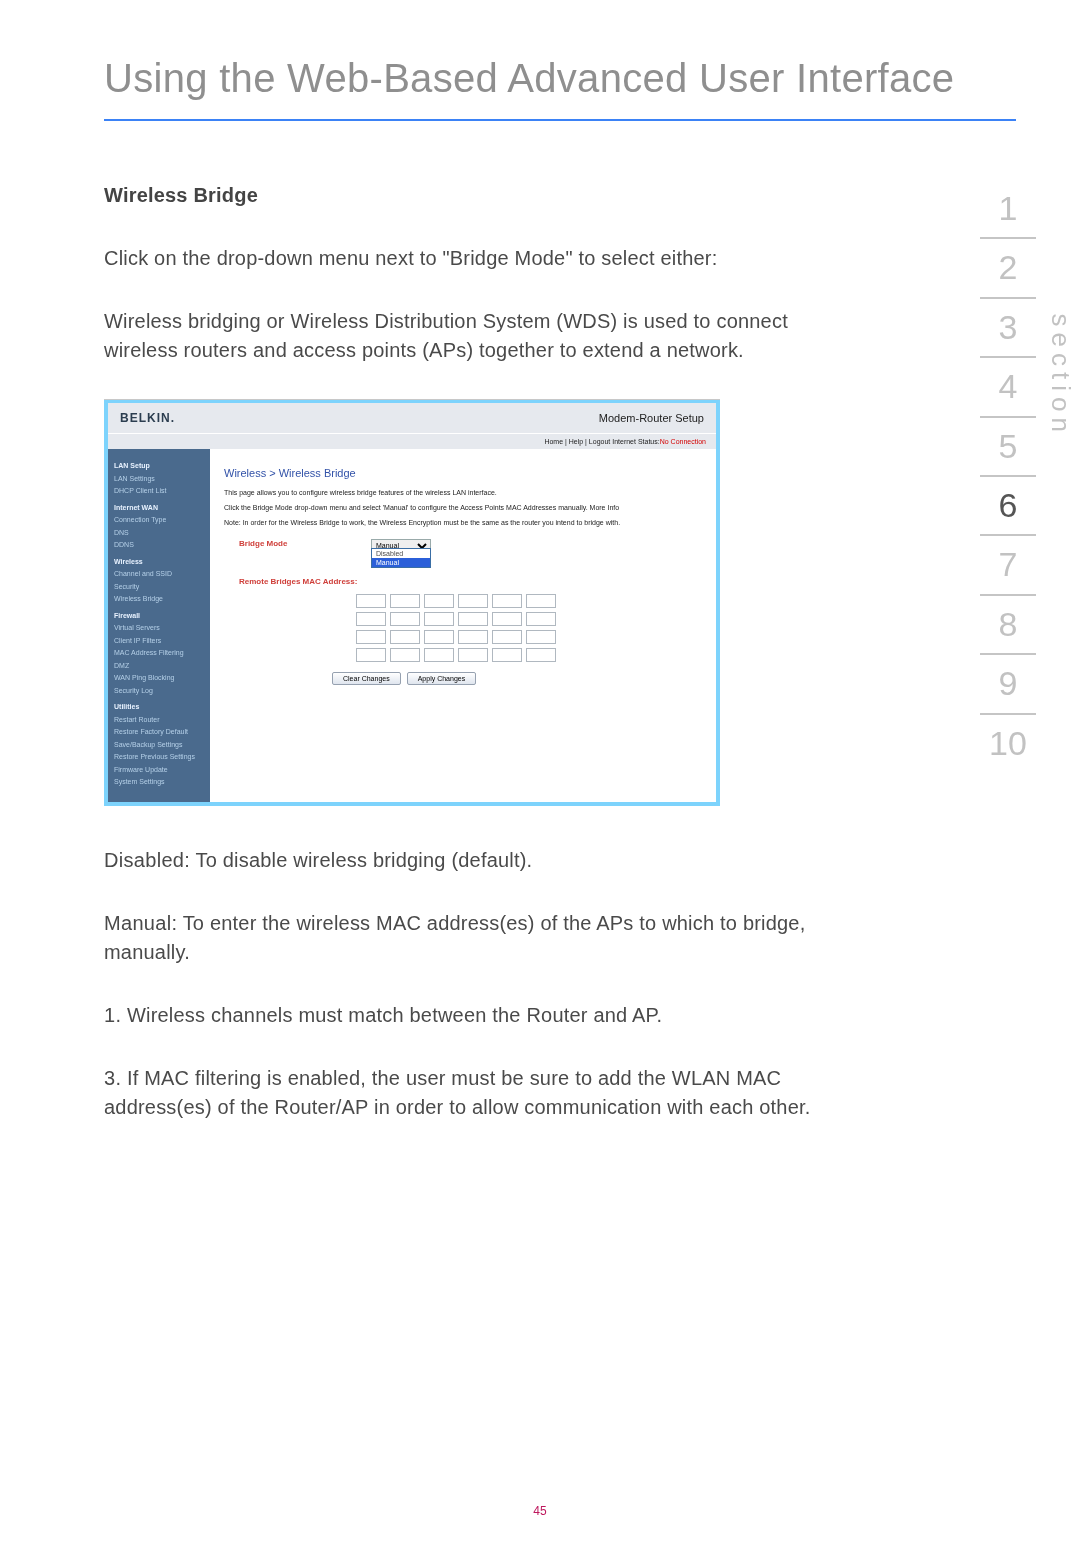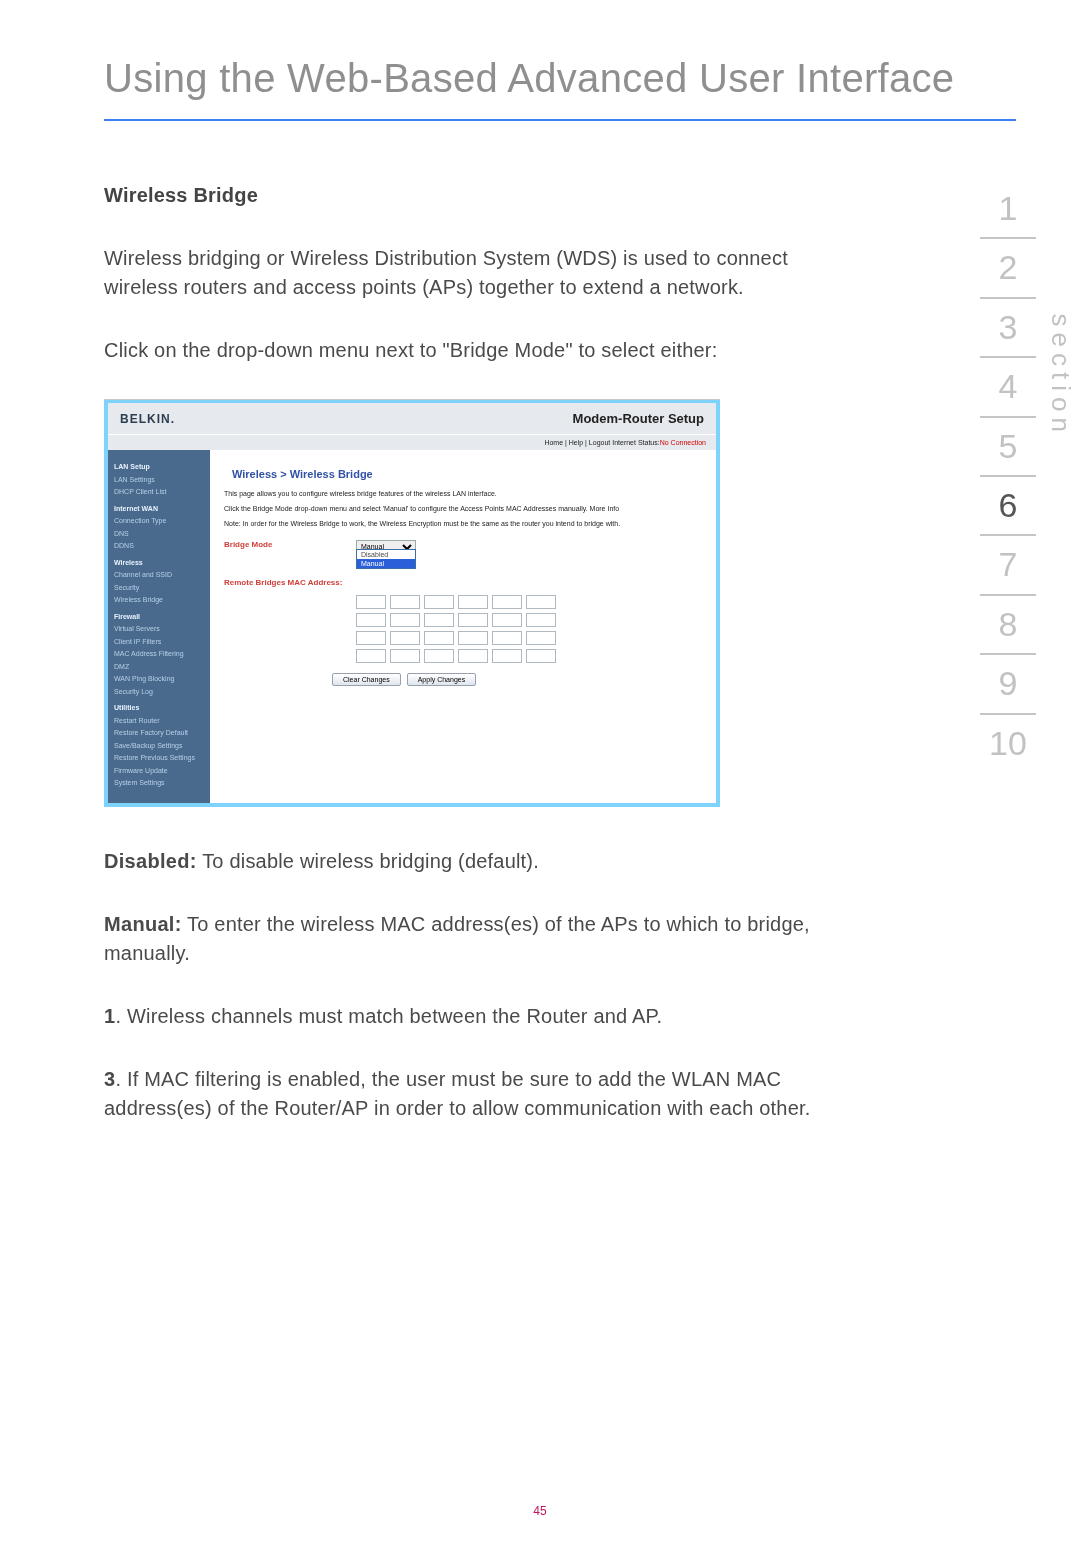--- a/index.html
+++ b/index.html
@@ -1,44 +1,44 @@
 <!DOCTYPE html>
 <html><head>
 <meta charset="utf-8">
 <style>
   body{margin:0;background:#fff;font-family:"Helvetica Neue",Arial,sans-serif;color:#4a4a4a}
   .page{width:1080px;min-height:1542px;margin:0 auto;position:relative;padding:56px 64px 32px 104px;box-sizing:border-box}
   h1.title{font-size:40px;font-weight:300;color:#8f8f8f;letter-spacing:.3px;margin:0 0 4px 0;padding:0 0 18px 0;border-bottom:2px solid #3b82f6}
   .body{margin-top:60px;padding-right:200px}
   .body p{font-size:20px;line-height:1.45;letter-spacing:.2px;margin:0 0 34px 0;font-family:Verdana,Geneva,sans-serif;font-stretch:normal}
-  .body strong{font-weight:700;letter-spacing:.3px}
+  .body strong{font-weight:400;letter-spacing:.3px}
   .sub{font-size:22px;font-weight:700;letter-spacing:.5px;color:#444;margin:0 0 8px 0}
   .sidenav{position:absolute;right:44px;top:180px;width:56px;text-align:center}
   .sidenav .num{font-size:34px;color:#c2c2c2;line-height:1.1;padding:10px 0;border-bottom:2px solid #c5c5c5}
   .sidenav .num:last-child{border-bottom:none}
   .sidenav .num.active{color:#555}
   .sectionlbl{position:absolute;right:4px;top:438px;transform:rotate(90deg);transform-origin:right top;font-size:26px;color:#c2c2c2;letter-spacing:6px}
   .pgnum{position:absolute;bottom:24px;left:50%;transform:translateX(-50%);font-size:12px;color:#be185d}
 
   .shot{width:608px;background:#7dd3fc;padding:4px;margin:16px 0 40px 0;box-shadow:0 1px 0 #c8c8c8 inset}
   .shot .row{display:flex}
   .shot-side{width:102px;background:#4a6a8d;color:#cfe0f2;font-size:7px;line-height:1.5;padding:6px 6px 12px 6px;box-sizing:border-box}
   .shot-side .grp{color:#e8f2ff;font-weight:700;margin:6px 0 2px 0;font-size:7px}
   .shot-side .itm{color:#b5d0e8;margin:2px 0;cursor:pointer}
   .shot-main{flex:1;background:#fff;padding:10px 14px 24px 14px}
   .shot-head{display:flex;align-items:center;background:#e6e9ee;padding:8px 12px}
   .shot-head .lg{color:#2c3e50;font-weight:700;font-size:12px;letter-spacing:1px}
   .shot-head .sp{flex:1}
-  .shot-head .rtitle{font-size:13px;font-weight:700;color:#222}
+  .shot-head .rtitle{font-size:11px;font-weight:400;color:#222}
   .shot-subhead{font-size:7px;text-align:right;color:#222;padding:4px 10px;background:#e6e9ee;border-top:1px solid #fff}
   .shot-subhead .red{color:#d40000}
-  .bcrumb{color:#3252a8;font-weight:700;font-size:11px;margin:8px 8px 10px}
+  .bcrumb{color:#3252a8;font-weight:400;font-size:11px;margin:8px 0 10px}
   .desc{color:#222;font-size:7px;margin-bottom:8px}
   .note{color:#222;font-size:7px;margin-bottom:8px}
-  .frow{display:flex;align-items:center;margin:8px 0}
+  .frow{display:flex;align-items:center;margin:8px 15px}
   .flabel{color:#cf3f3a;font-size:8px;font-weight:700;width:132px}
   .sel{position:relative;width:68px}
   .sel select{width:60px;font-size:7px;height:14px;border:1px solid #9aa;background:#efefef}
   .drop{position:absolute;top:14px;left:0;width:58px;border:1px solid #3a6ea5;background:#fff;font-size:7px}
   .drop .opt{padding:1px 4px}
   .drop .opt.hi{background:#2b5fd9;color:#fff}
   .macrow{display:flex;gap:4px;margin:4px 0 4px 132px}
   .macrow input{width:24px;height:12px;border:1px solid #b0b8c0;font-size:7px;padding:0 2px}
   .btns{display:flex;gap:6px;margin:10px 0 0 108px}
   .btns button{font-size:7px;padding:2px 10px;border:1px solid #96a1b0;background:linear-gradient(#fff,#dfe5ee);border-radius:2px}
@@ -58,22 +58,22 @@
       <div class="num active">6</div>
       <div class="num">7</div>
       <div class="num">8</div>
       <div class="num">9</div>
       <div class="num">10</div>
     </div>
   <div class="sectionlbl">section</div>
 
   <div class="body">
     <p class="sub">Wireless Bridge</p>
+    <p>Click on the drop-down menu next to "Bridge Mode" to select either:</p>
     <p>Wireless bridging or Wireless Distribution System (WDS) is used to connect wireless routers and access points (APs) together to extend a network.</p>
-    <p>Click on the drop-down menu next to "Bridge Mode" to select either:</p>
 
     <div class="shot">
       <div class="shot-head">
         <span class="lg">BELKIN.</span>
         <span class="sp"></span>
         <span class="rtitle">Modem-Router Setup</span>
       </div>
       <div class="shot-subhead">
         <span>Home | Help | Logout   Internet Status:</span><span class="red">No Connection</span>
       </div>

